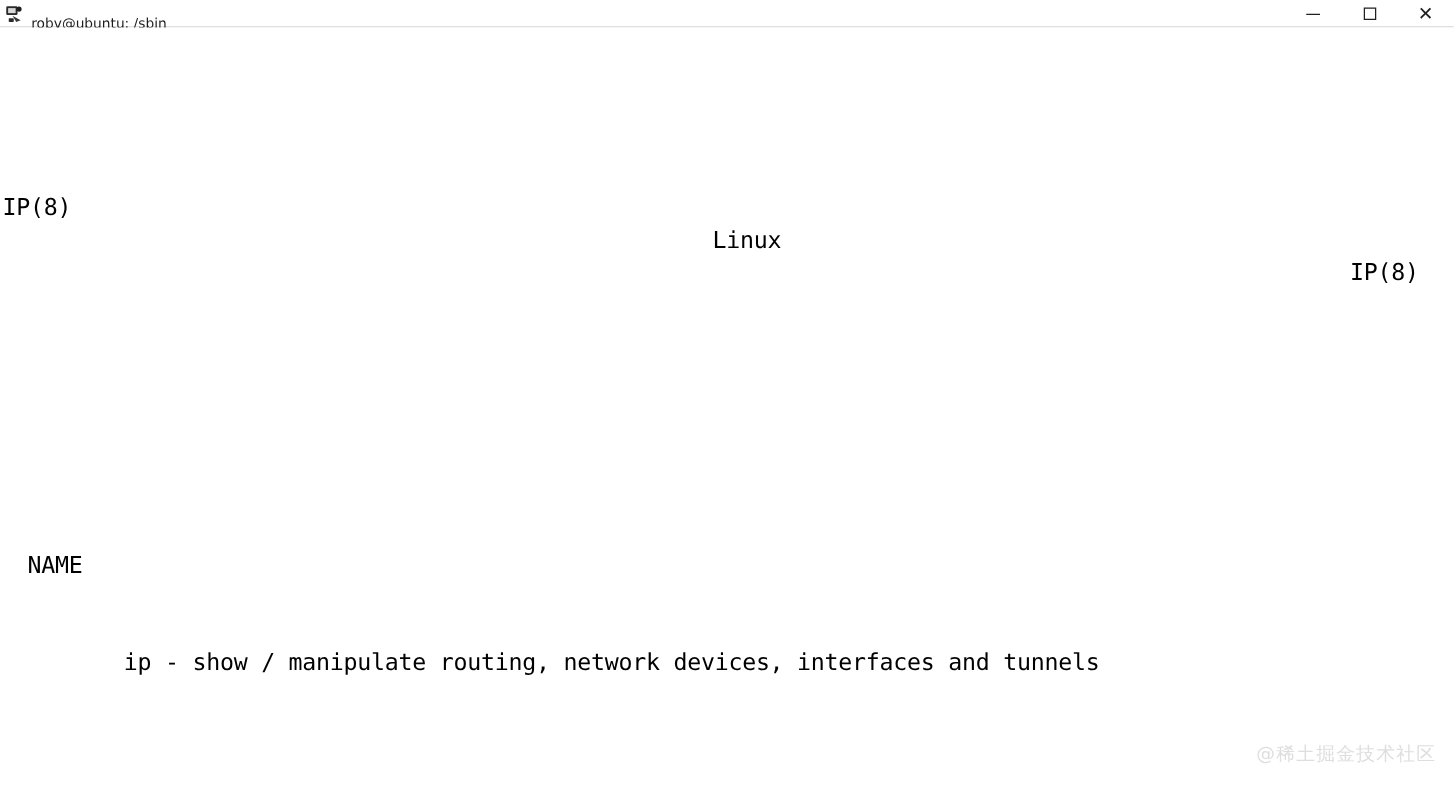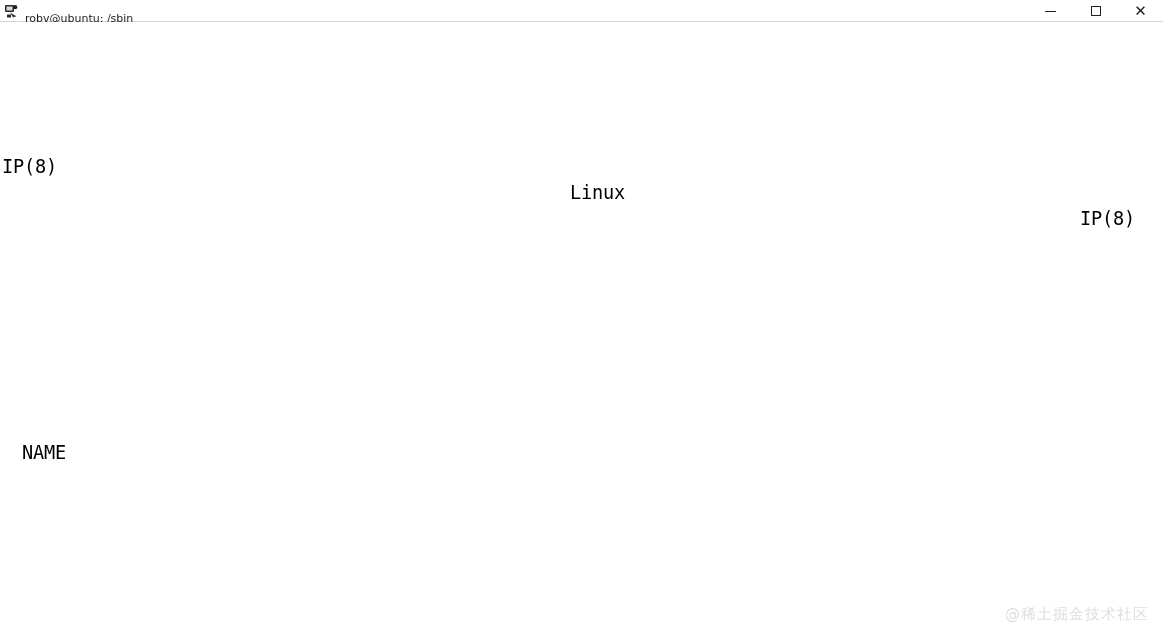--- a/index.html
+++ b/index.html
@@ -113,21 +113,21 @@
     width: 1163px;
     white-space: pre;
   }
   .hdr-left  { position: absolute; left: 2px; }
   .hdr-mid   { position: absolute; left: 50%; transform: translateX(-50%); margin-left: 16px; }
   .hdr-right { position: absolute; right: 28px; }
 
   .watermark {
     position: absolute;
     right: 14px;
-    bottom: 6px;
+    bottom: 17px;
     font-family: "DejaVu Sans", "Liberation Sans", sans-serif;
     font-size: 15px;
     color: #dedede;
     white-space: nowrap;
     letter-spacing: 1px;
   }
 </style>
 </head>
 <body>
 
@@ -165,20 +165,21 @@
       <span class="hdr-left">IP(8)</span>
       <span class="hdr-mid">Linux</span>
       <span class="hdr-right">IP(8)</span>
     </div>
 
     <div class="row blank"></div>
     <div class="row blank"></div>
 
     
     <div class="row heading">NAME</div>
+    <div class="row">       ip - show / manipulate routing, network devices, interfaces and tunnels</div>
 
     <div class="row blank"></div>
 
     
     
 
     
 
     
 

